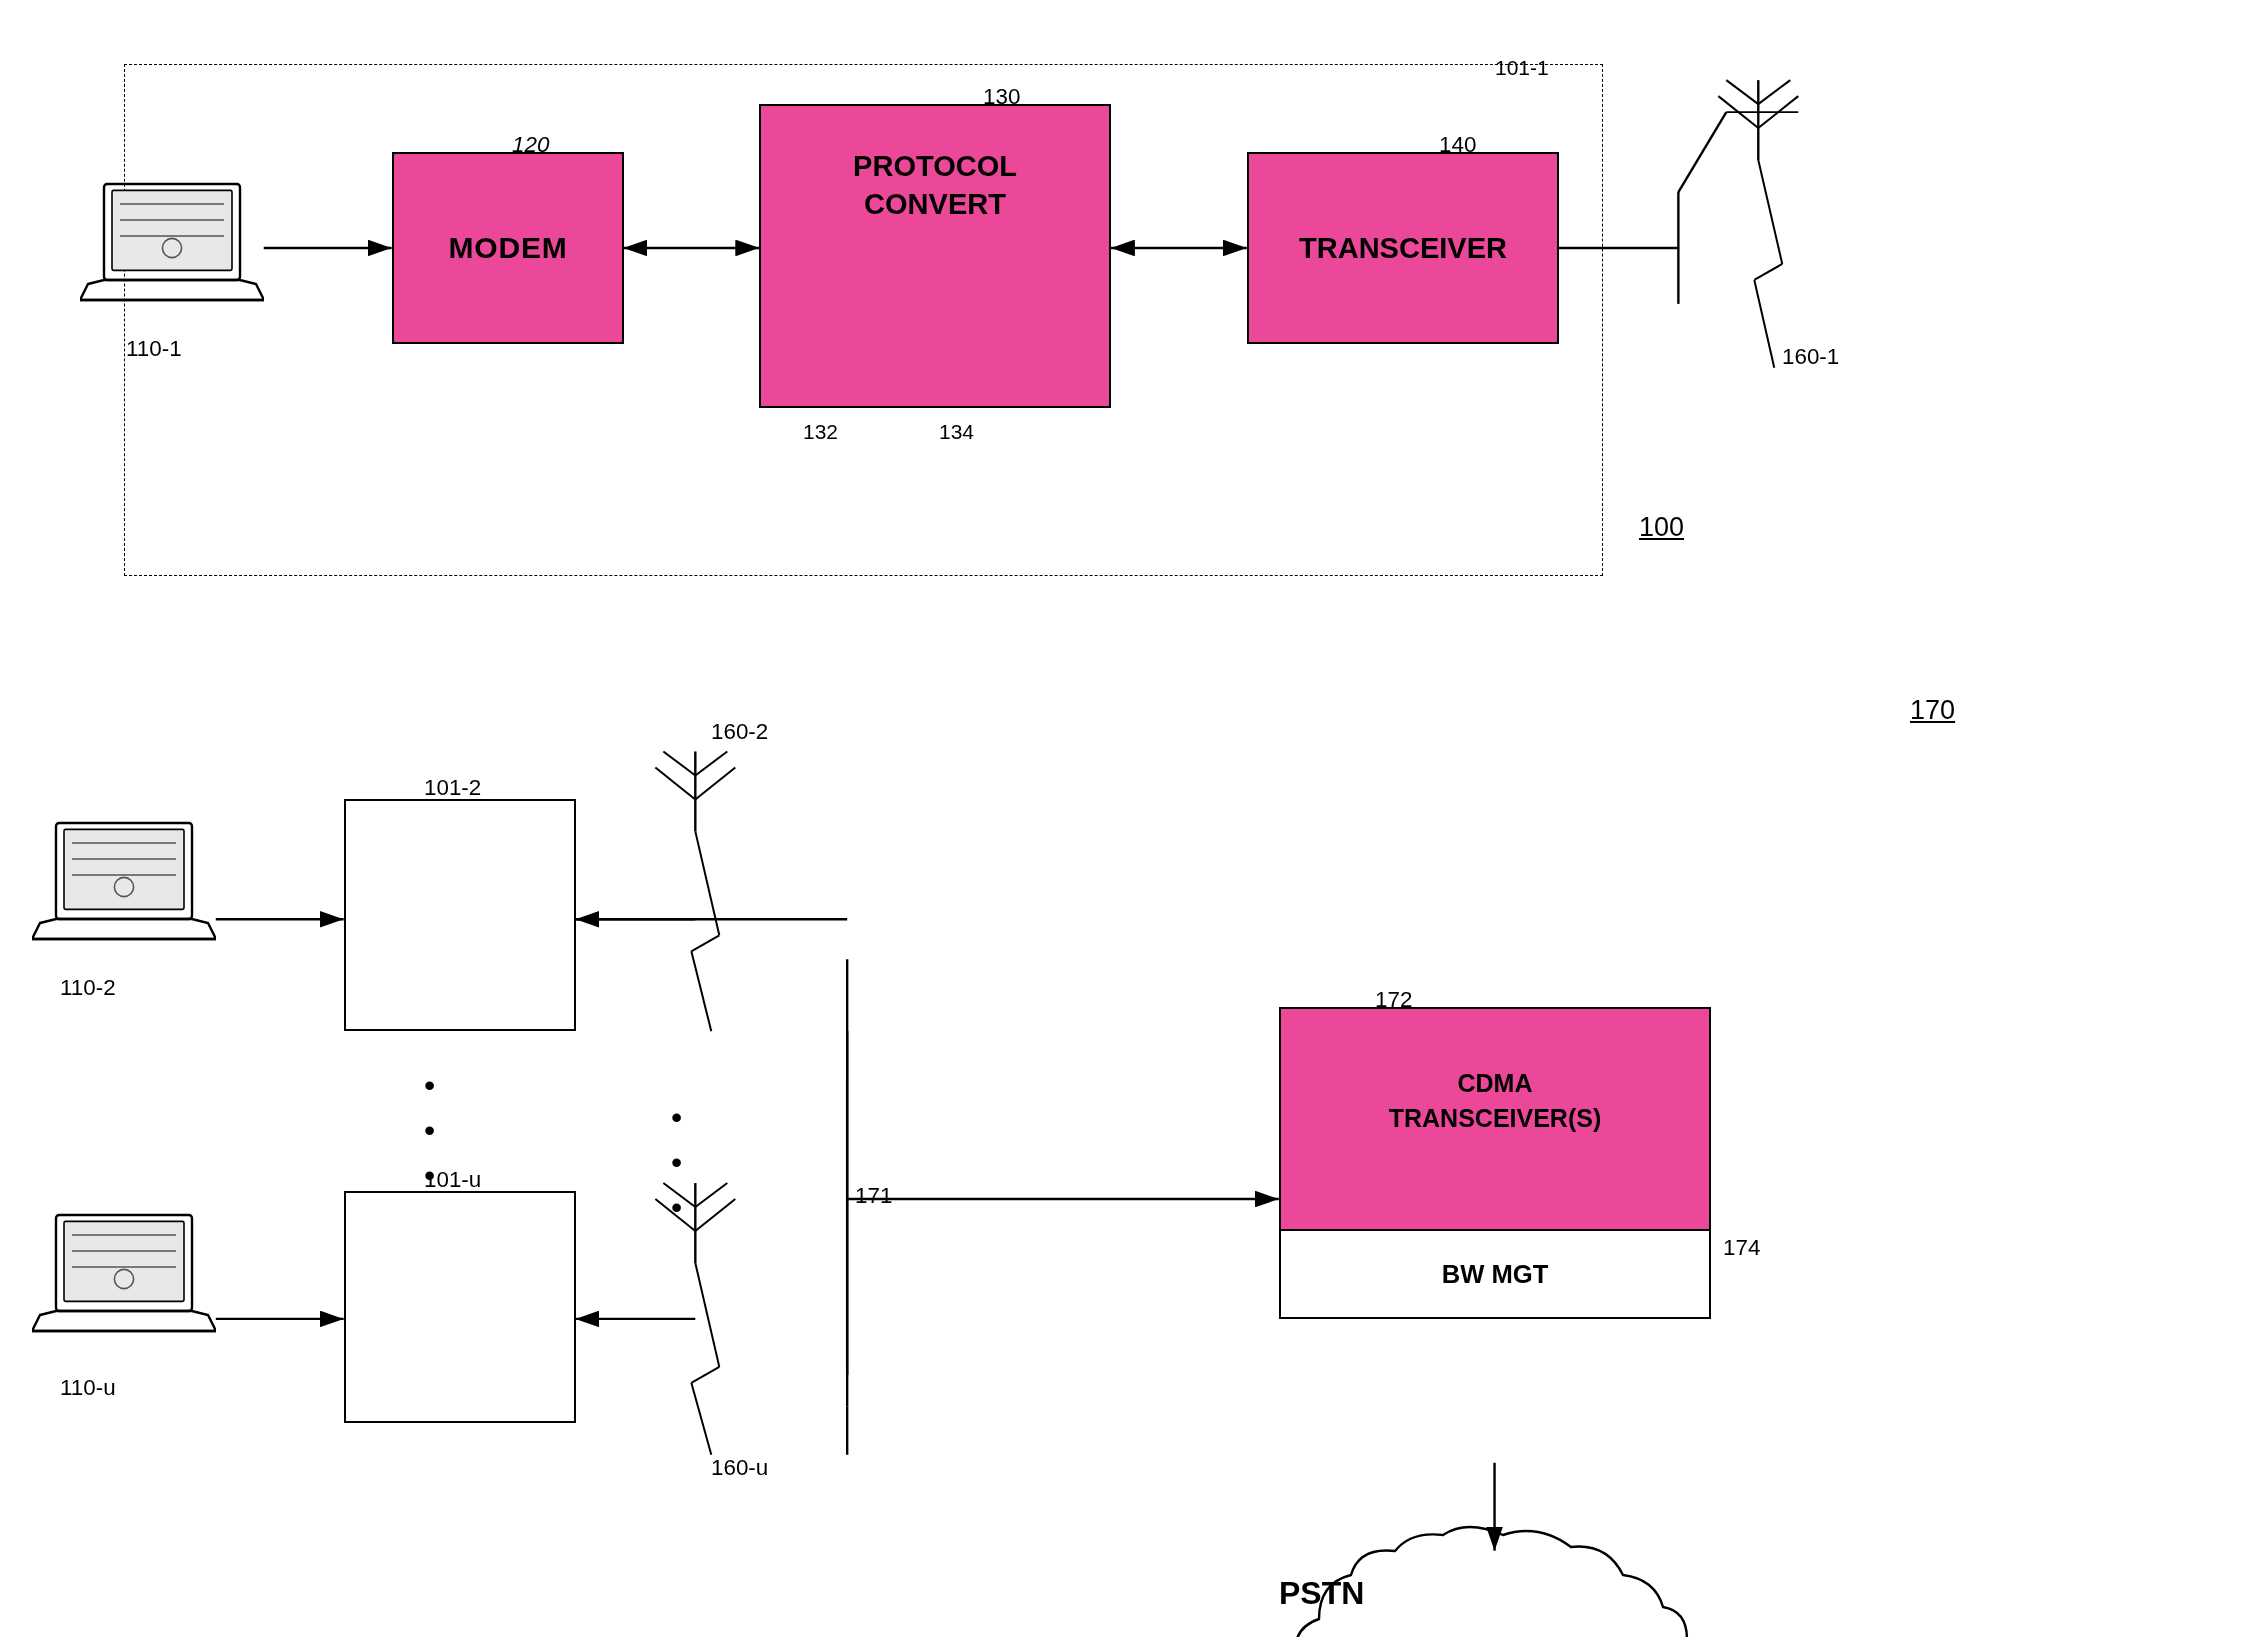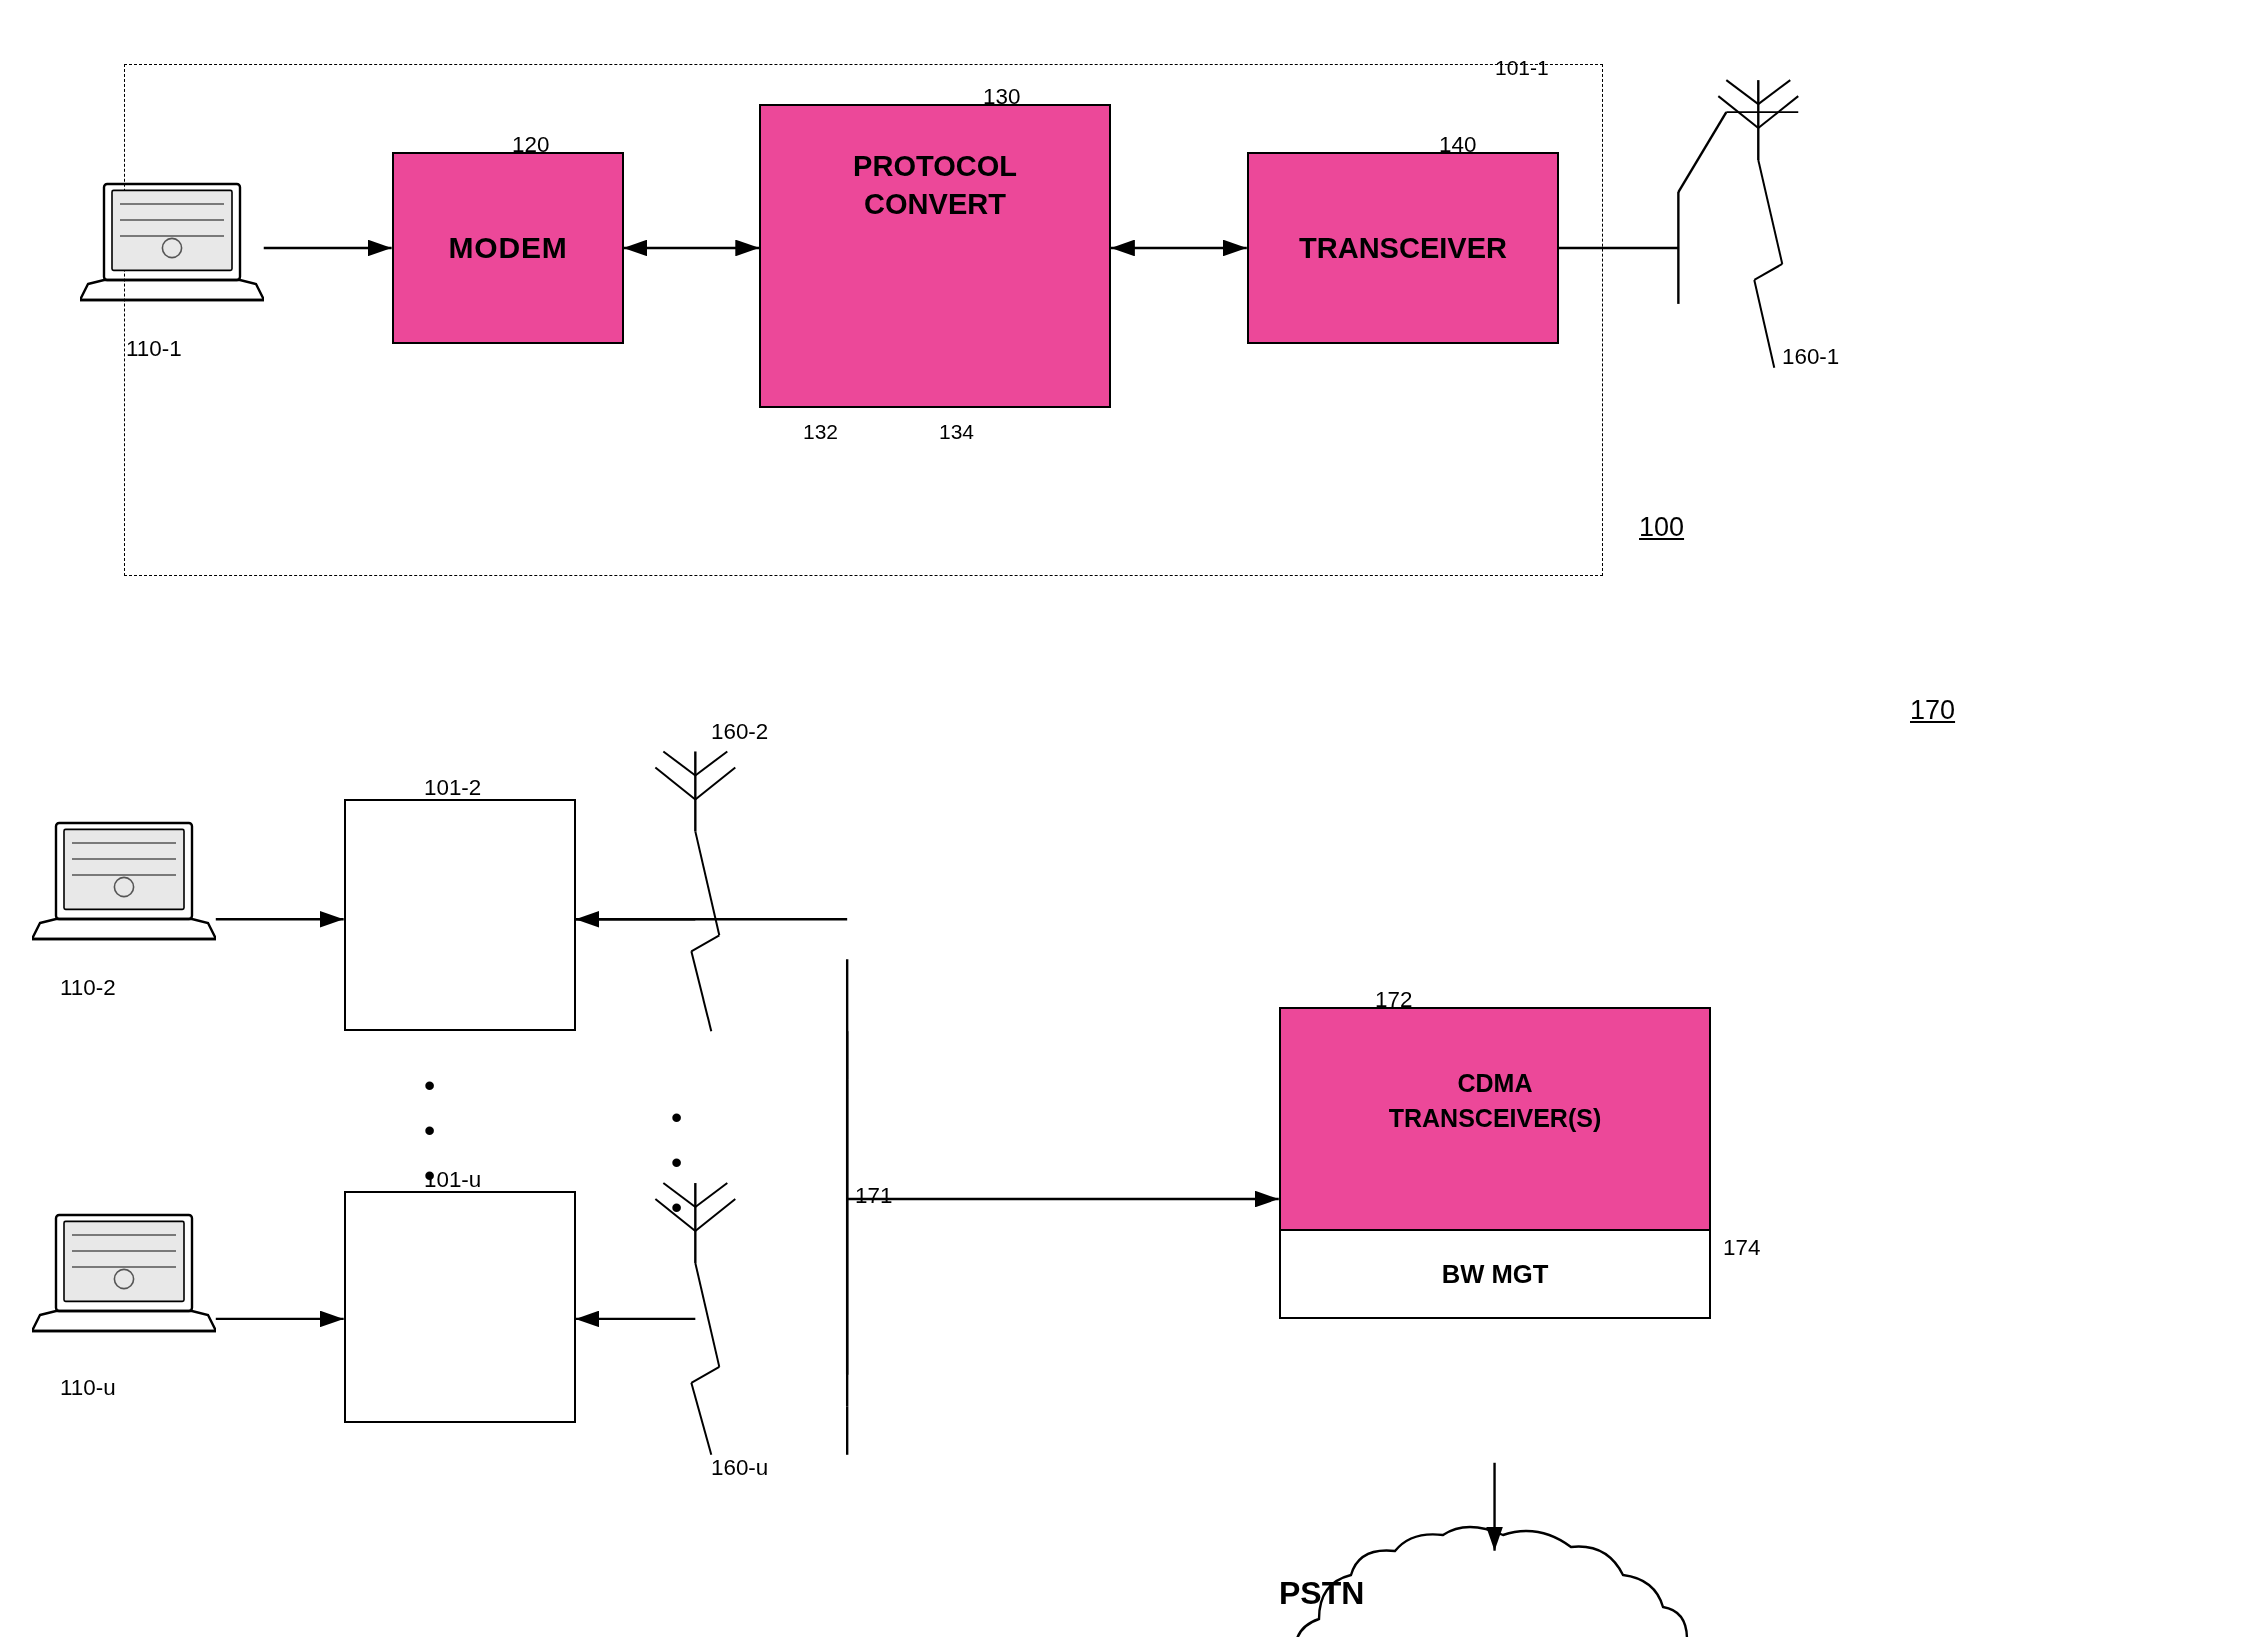--- a/index.html
+++ b/index.html
@@ -141,21 +141,21 @@
   <div class="outer-box" style="left:124px; top:64px; width:1479px; height:512px;"></div>
 
   <div class="label" style="left:1495px; top:56px; font-size:21px;">101-1</div>
 
   <div class="label" style="left:1639px; top:512px; font-size:27px; text-decoration:underline;">100</div>
 
   <div class="box" style="left:392px; top:152px; width:232px; height:192px;">
     <span style="font-size:30px; font-weight:bold; letter-spacing:0.8px;">MODEM</span>
   </div>
 
-  <div class="label" style="left:512px; top:132px; font-size:22.4px;">120</div>
+  <div class="label" style="left:512px; top:132px; font-size:22.4px;font-style:italic;">120</div>
 
   <div class="box" style="left:759px; top:104px; width:352px; height:304px; border:2.4px solid #000; display:block; padding:0;">
 
     <div style="position:absolute; top:8px; left:0; width:100%; height:144px; display:flex; align-items:center; justify-content:center; text-align:center;">
       <span style="font-size:29px; font-weight:bold; line-height:1.3; white-space:pre-line;">PROTOCOL
 CONVERT</span>
     </div>
 
   </div>
 

